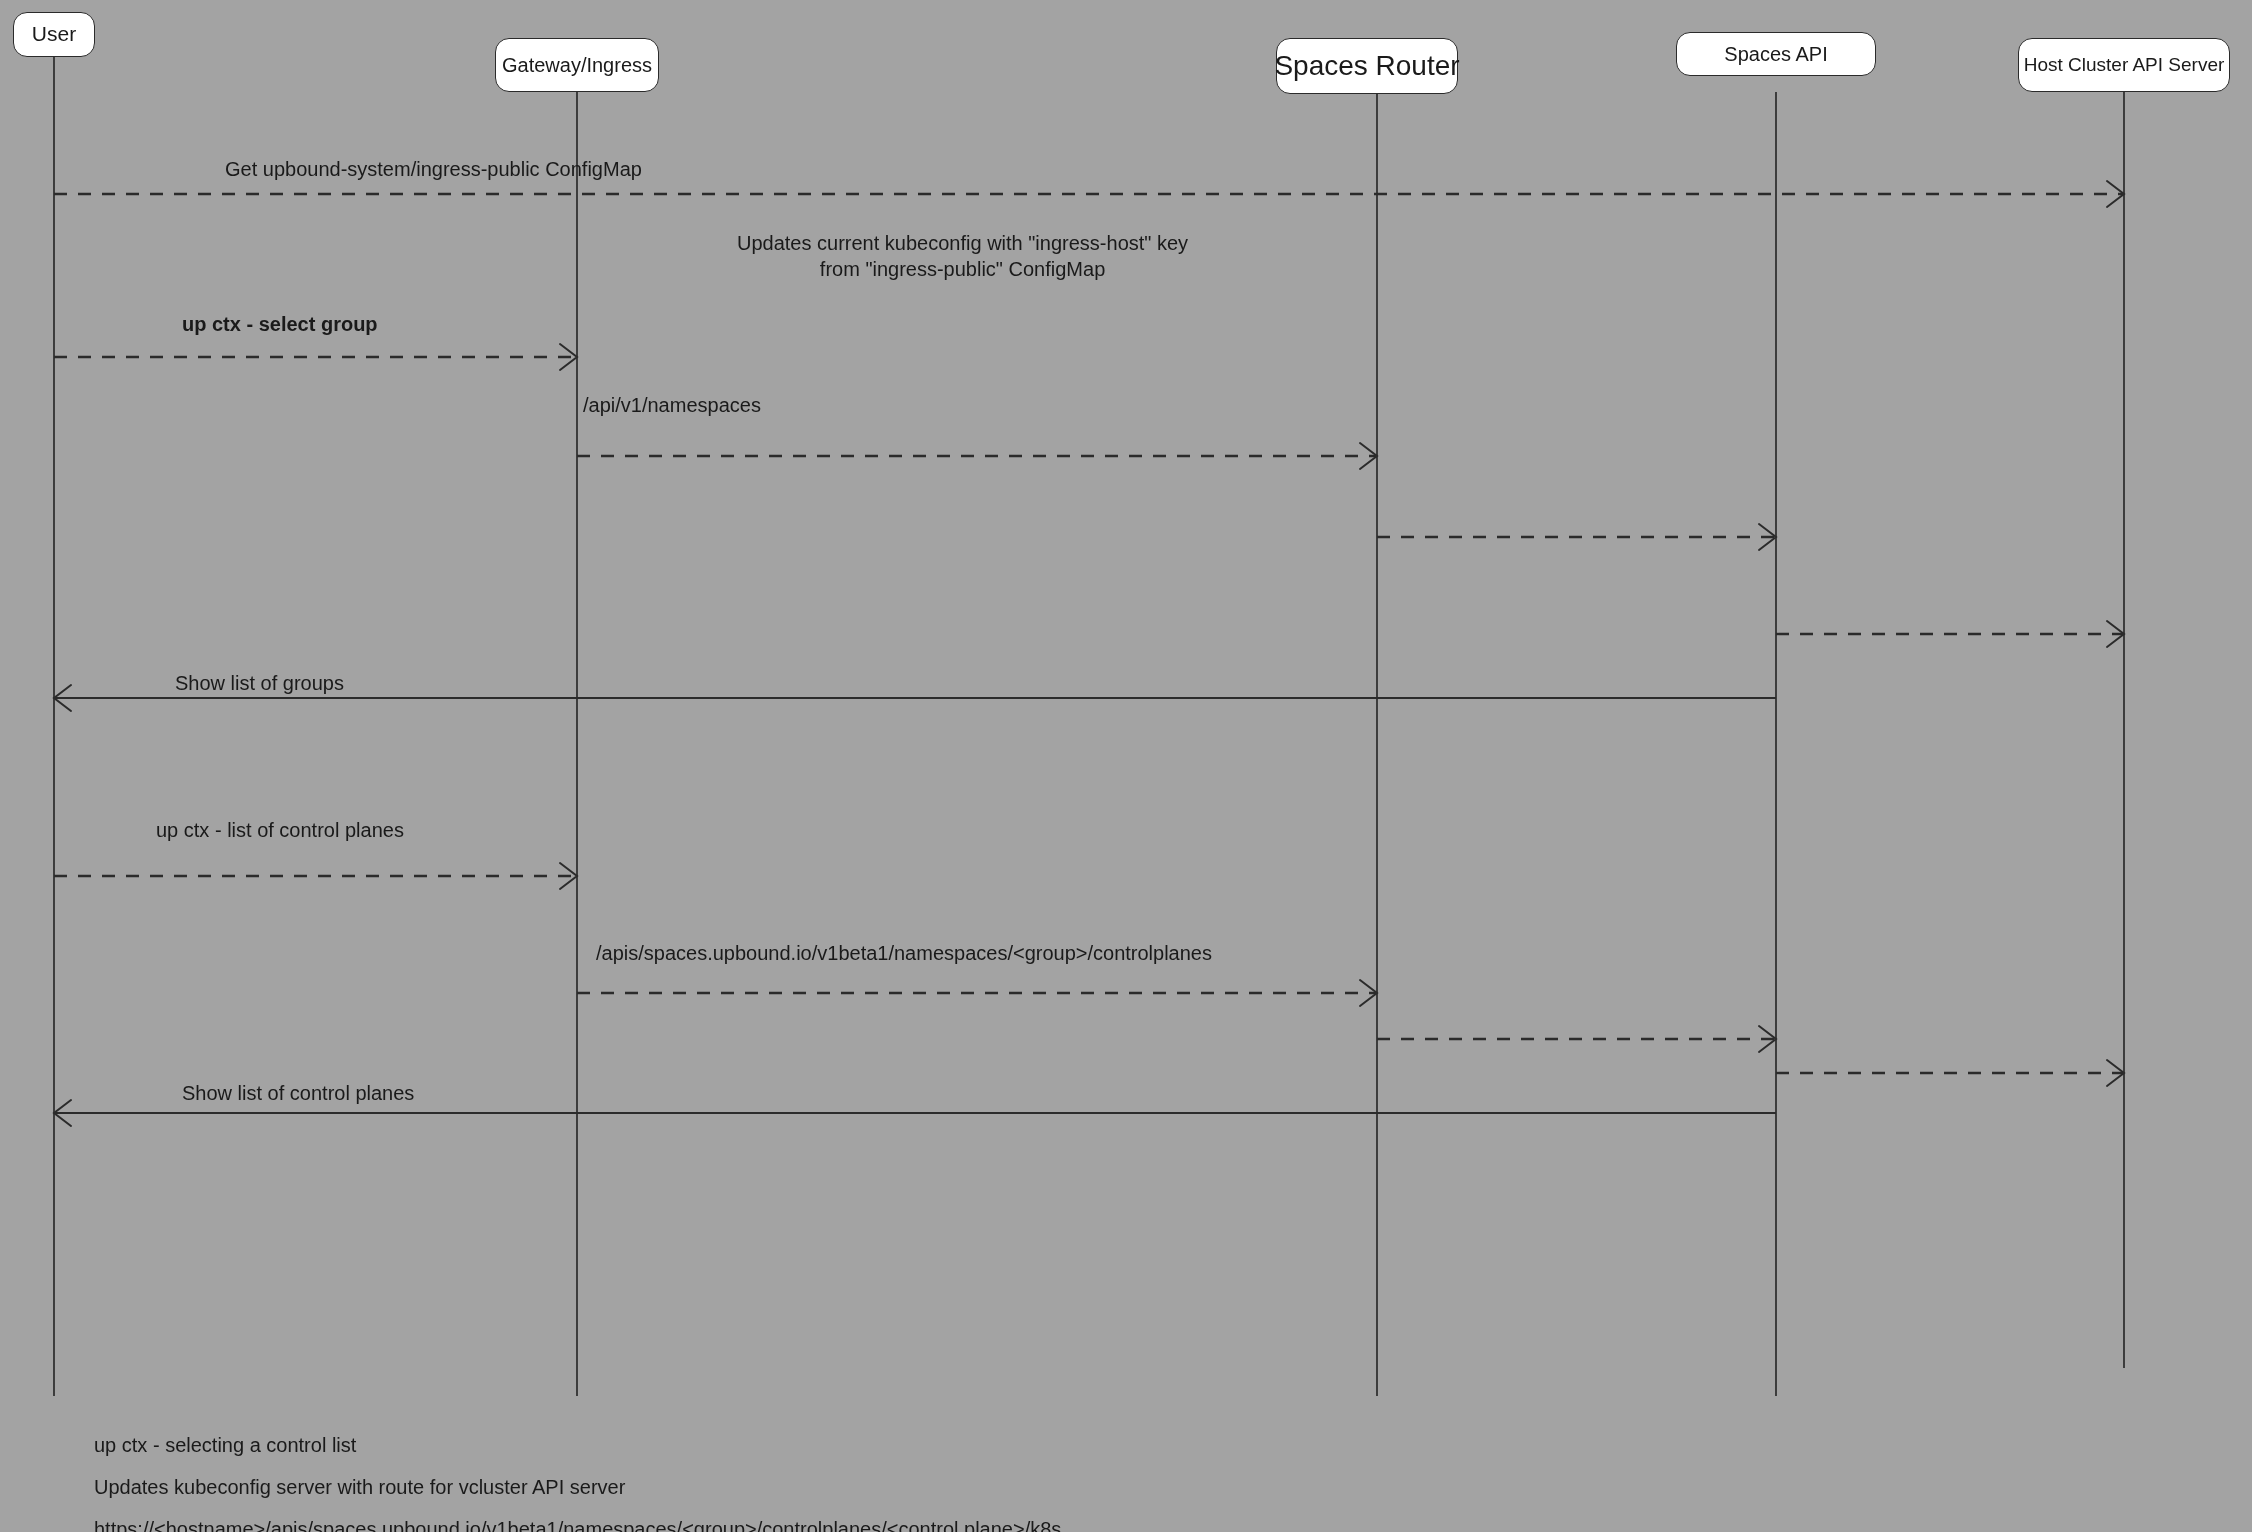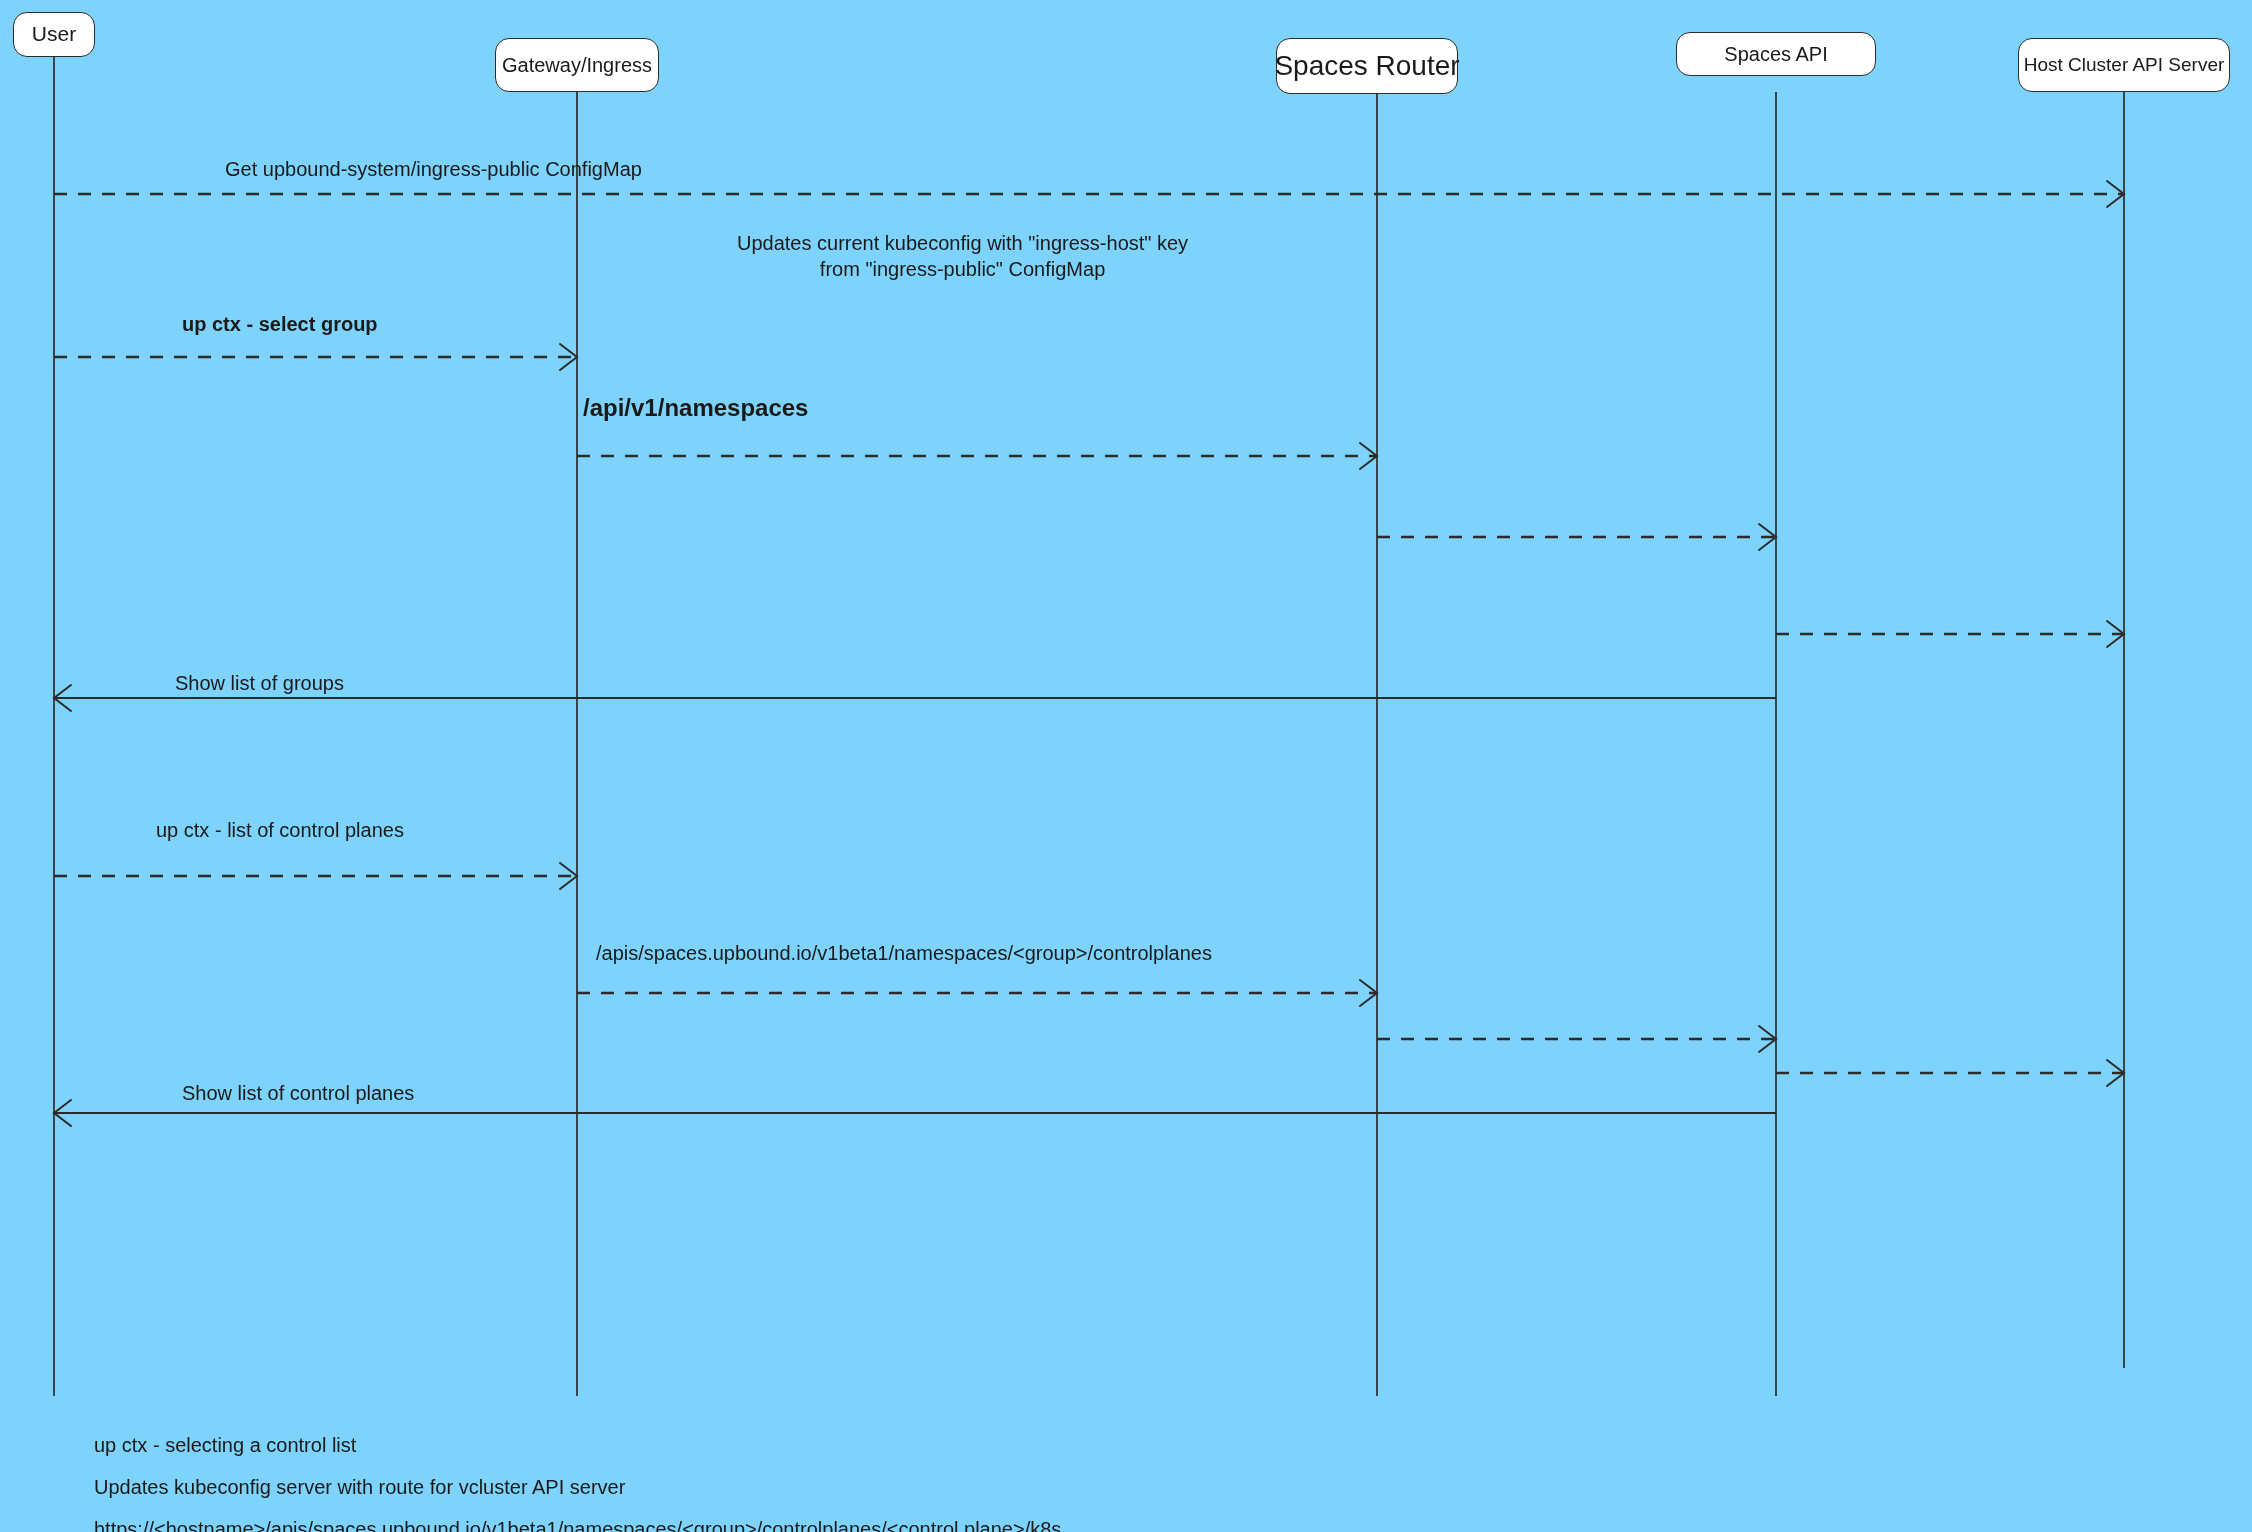--- a/index.html
+++ b/index.html
@@ -8,21 +8,21 @@
     background: #ffffff;
   }
   body {
     font-family: "Liberation Sans", sans-serif;
     color: #1a1a1a;
   }
   #canvas {
     position: relative;
     width: 2252px;
     height: 1532px;
-    background: #7dd3fc;
+    background: #a3a3a3;
     overflow: hidden;
   }
   #diagram-svg {
     position: absolute;
     left: 0;
     top: 0;
     width: 2252px;
     height: 1532px;
   }
   .actor-box {
@@ -108,21 +108,21 @@
       </div>
       <div class="actor-box" style="left: 2018px; top: 38px; width: 212px; height: 54px;">
         <span class="actor-label" style="font-size: 19px;">Host Cluster API Server</span>
       </div>
     </div>
   <div id="message-labels">
       <div class="msg-label" style="left: 194px; top: 157px; font-size: 20px; margin-left: 31px;">Get upbound-system/ingress-public ConfigMap</div>
       <div class="msg-label" style="left: 737px; top: 231px; font-size: 20px; text-align: center;">Updates current kubeconfig with "ingress-host" key
 from "ingress-public" ConfigMap</div>
       <div class="msg-label" style="left: 182px; top: 312px; font-size: 20px; font-weight: bold;">up ctx - select group</div>
-      <div class="msg-label" style="left: 583px; top: 393px; font-size: 24px; font-weight: bold;">/api/v1/namespaces</div>
+      <div class="msg-label" style="left: 583px; top: 393px; font-size: 20px;">/api/v1/namespaces</div>
       <div class="msg-label" style="left: 175px; top: 671px; font-size: 20px;">Show list of groups</div>
       <div class="msg-label" style="left: 156px; top: 818px; font-size: 20px;">up ctx - list of control planes</div>
       <div class="msg-label" style="left: 596px; top: 941px; font-size: 20px;">/apis/spaces.upbound.io/v1beta1/namespaces/&lt;group&gt;/controlplanes</div>
       <div class="msg-label" style="left: 182px; top: 1081px; font-size: 20px;">Show list of control planes</div>
     </div>
   <div id="footer-notes">
       <div class="note-line" style="left: 94px; top: 1434px;">up ctx - selecting a control list</div>
       <div class="note-line" style="left: 94px; top: 1476px;">Updates kubeconfig server with route for vcluster API server</div>
       <div class="note-line" style="left: 94px; top: 1518px;">https://&lt;hostname&gt;/apis/spaces.upbound.io/v1beta1/namespaces/&lt;group&gt;/controlplanes/&lt;control plane&gt;/k8s</div>
     </div>

